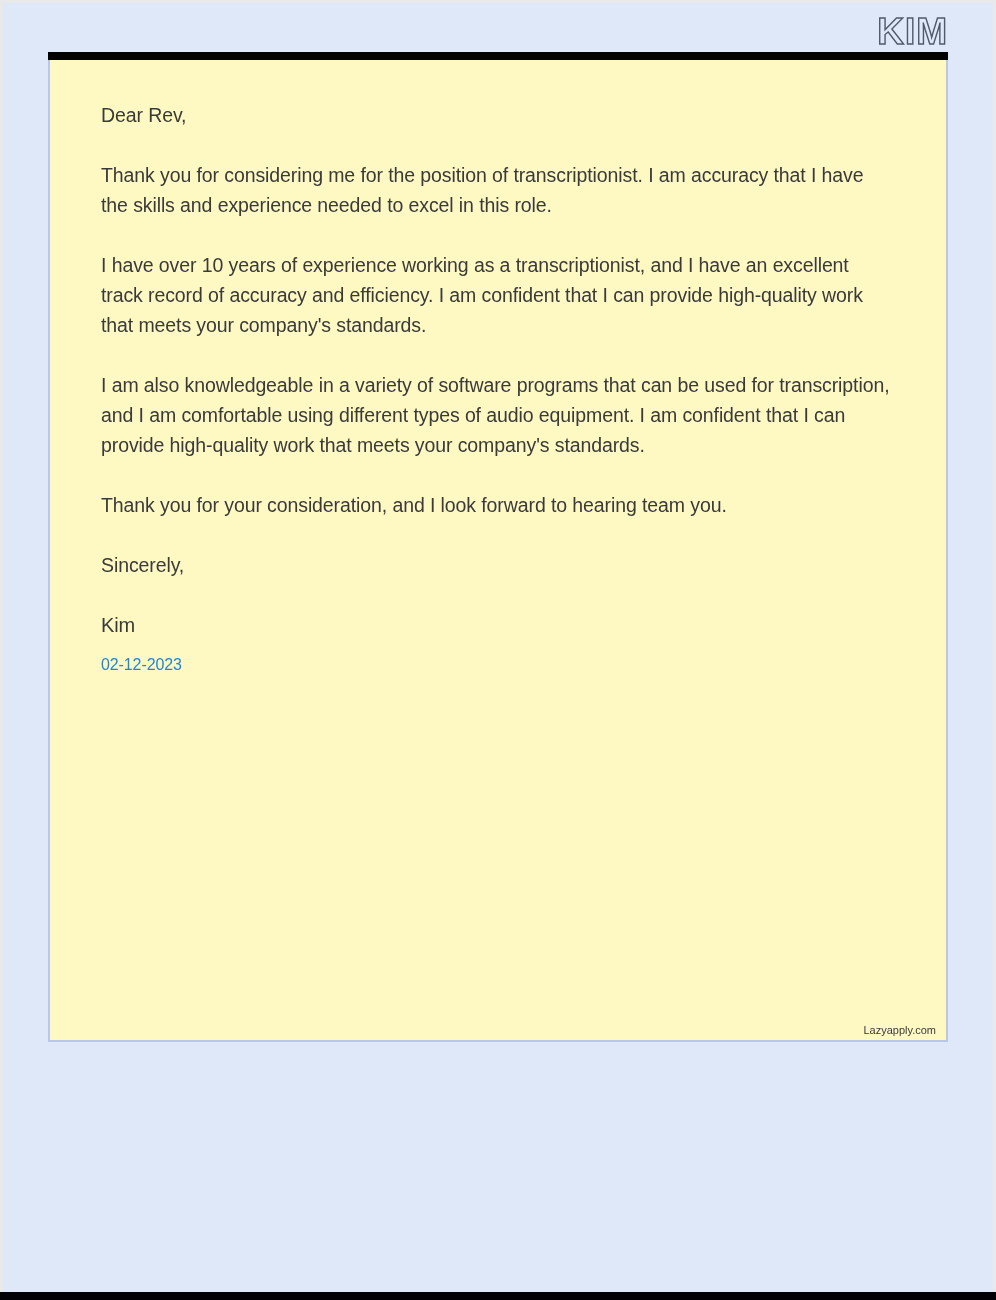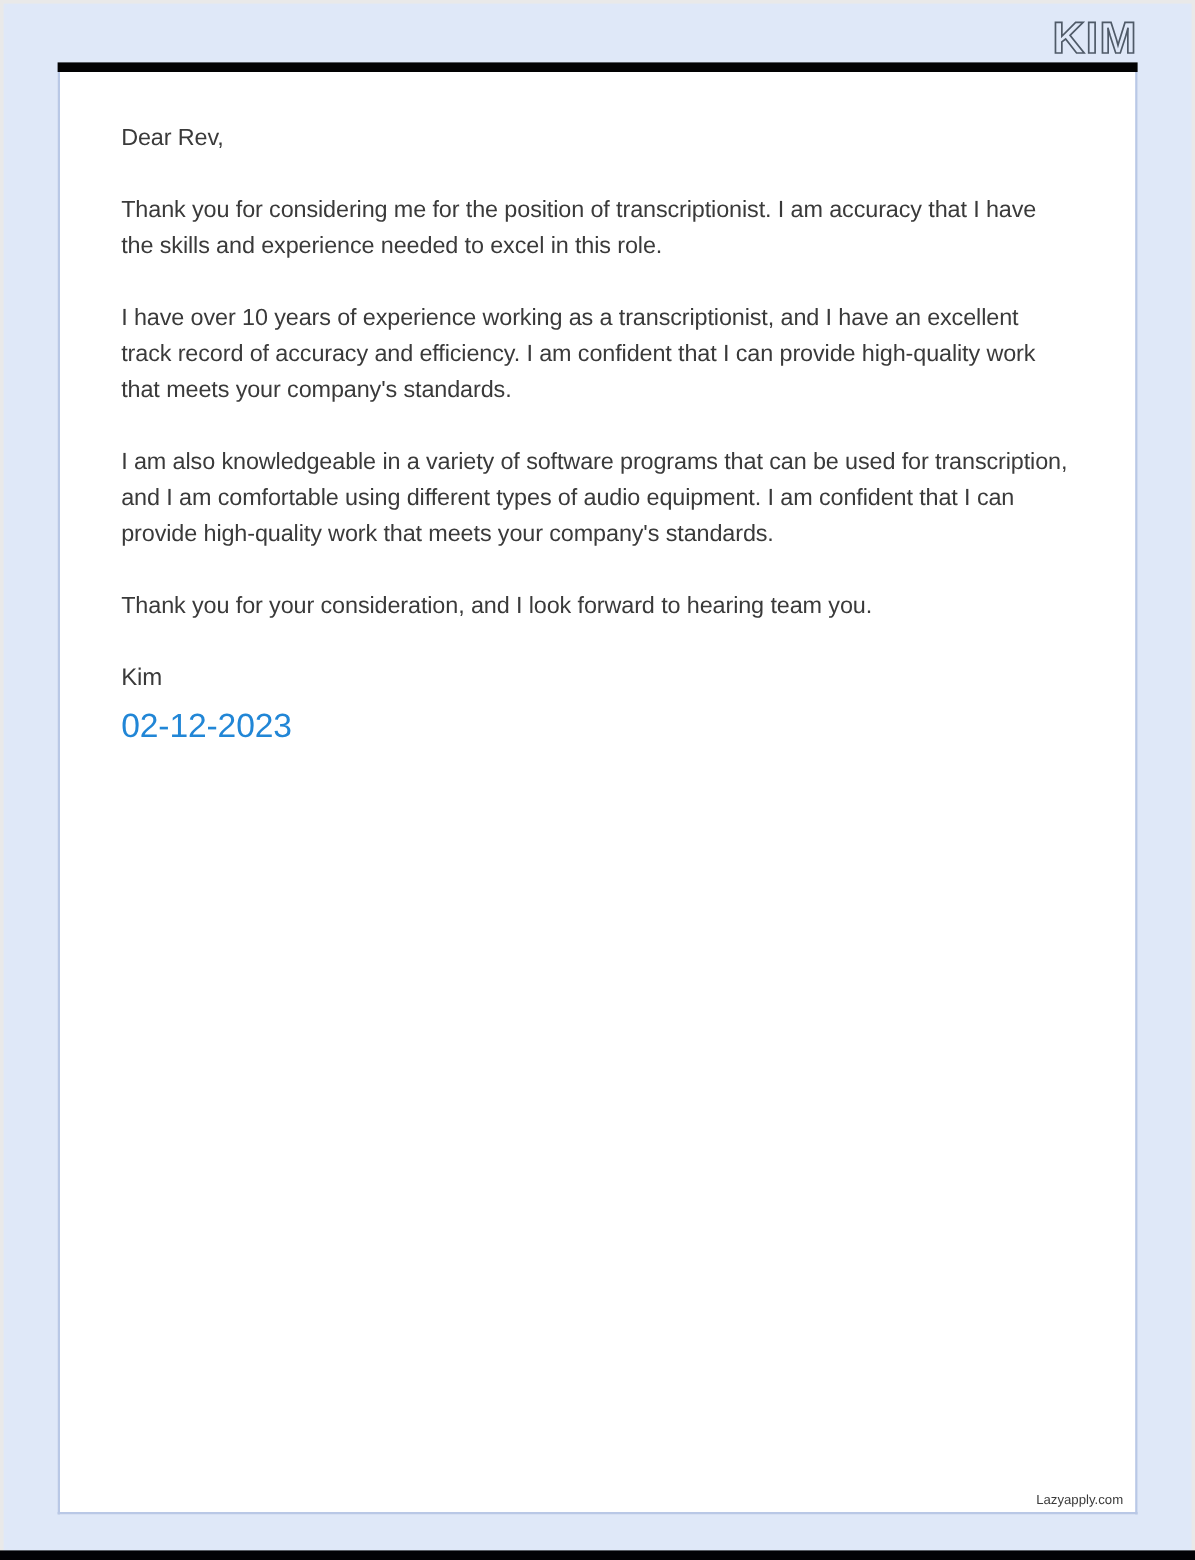--- a/index.html
+++ b/index.html
@@ -35,41 +35,41 @@
     width: 900px;
     height: 8px;
     background: #020203;
     z-index: 3;
   }
   .letter-card {
     position: absolute;
     left: 48px;
     top: 60px;
     width: 900px;
-    height: 1202px;
-    background: #ffffff;
+    height: 982px;
+    background: #fef9c3;
     border-left: 2px solid #b9c8e6;
     border-right: 2px solid #b9c8e6;
     border-bottom: 2px solid #b9c8e6;
     box-sizing: border-box;
   }
   .letter-body {
     padding: 40px 56px 0 51px;
     color: #3a3a3a;
     font-size: 19.5px;
     line-height: 30px;
     letter-spacing: -0.1px;
   }
   .letter-body p { margin: 30px 0 0 0; }
   .letter-body p.salutation { margin-top: 0; }
   .signature-name { margin-top: 30px; color: #3a3a3a; font-size: 20px; line-height: 30px; }
   .letter-date {
     margin-top: 10px;
     color: #2186d6;
-    font-size: 28px;
+    font-size: 16px;
     line-height: 30px;
     cursor: pointer;
   }
   .footer-credit {
     position: absolute;
     right: 10px;
     bottom: 4px;
     font-size: 11px;
     color: #3a3a3a;
   }
@@ -94,19 +94,20 @@
 
 <div class="card-top-border"></div>
 
 <div class="letter-card">
   <div class="letter-body">
     <p class="salutation">Dear Rev,</p>
     <p>Thank you for considering me for the position of transcriptionist. I am accuracy that I have the skills and experience needed to excel in this role.</p>
     <p>I have over 10 years of experience working as a transcriptionist, and I have an excellent track record of accuracy and efficiency. I am confident that I can provide high-quality work that meets your company's standards.</p>
     <p>I am also knowledgeable in a variety of software programs that can be used for transcription, and I am comfortable using different types of audio equipment. I am confident that I can provide high-quality work that meets your company's standards.</p>
     <p>Thank you for your consideration, and I look forward to hearing team you.</p>
+    <p>Sincerely,</p>
     <div class="signature-name">Kim</div>
     <div class="letter-date">02-12-2023</div>
   </div>
   <div class="footer-credit">Lazyapply.com</div>
 </div>
 
 <div class="bottom-bar"></div>
 
 </body></html>

